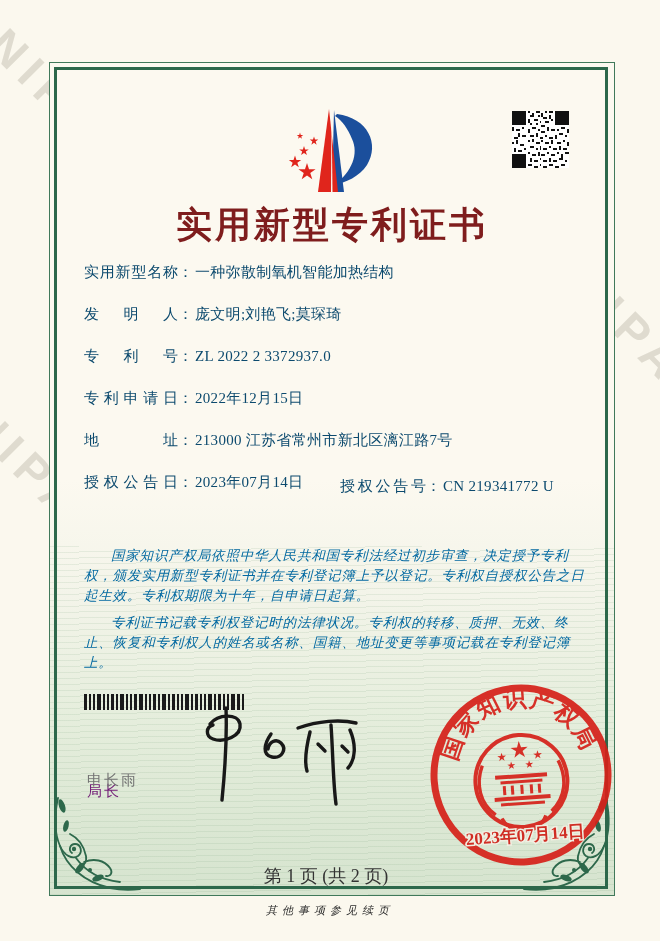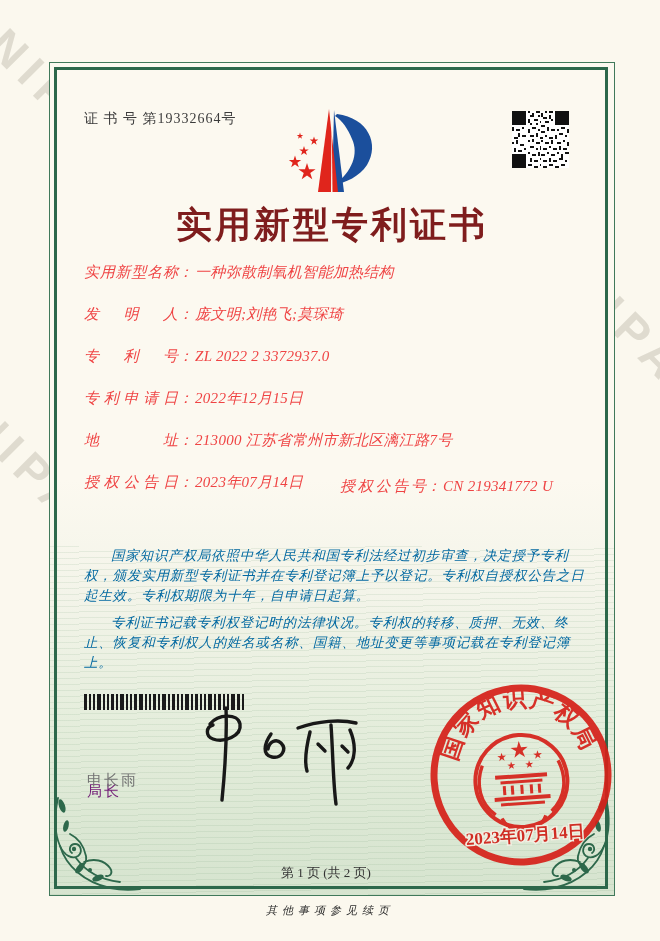--- a/index.html
+++ b/index.html
@@ -22,21 +22,21 @@
   .frame-inner{position:absolute;left:54px;top:67px;width:548px;height:816px;border:3px solid #2d684b;}
 
   .cert-number{position:absolute;left:84px;top:110px;font-size:14px;letter-spacing:1px;color:#3b3b3b;}
 
   .logo{position:absolute;left:272px;top:106px;width:120px;height:92px;}
   .qr{position:absolute;left:512px;top:111px;width:57px;height:57px;}
 
   .title{position:absolute;left:50px;top:201px;width:564px;text-align:center;
       font-size:36px;font-weight:bold;letter-spacing:3px;color:#7f1d1d;}
 
-  .fields{position:absolute;left:84px;top:263px;width:516px;font-size:15px;color:#ef4444;font-style:italic;}
+  .fields{position:absolute;left:84px;top:263px;width:516px;font-size:15px;color:#0c4a6e;}
   .row{height:42px;position:relative;white-space:nowrap;}
   .row-label{display:inline-block;width:94px;text-align:justify;text-align-last:justify;vertical-align:top;}
   .row-label2{display:inline-block;width:86px;text-align:justify;text-align-last:justify;vertical-align:top;}
   .row-colon{display:inline-block;margin-right:2px;}
   .row-value{letter-spacing:0.3px;}
   .row .col2{position:absolute;left:256px;top:4px;}
 
   .paras{position:absolute;left:84px;top:546px;width:512px;font-size:13.5px;line-height:20px;
       color:#0369a1;font-style:italic;letter-spacing:0.8px;}
   .paras p{margin:0 0 7px 0;text-indent:2em;}
@@ -44,21 +44,21 @@
   .barcode{position:absolute;left:84px;top:694px;width:160px;height:16px;}
 
   .sig-role{position:absolute;left:87px;top:782px;font-family:"Liberation Sans","DejaVu Sans",sans-serif;
       font-size:15px;letter-spacing:2px;color:#701a75;}
   .sig-name{position:absolute;left:87px;top:771px;font-family:"Liberation Sans","DejaVu Sans",sans-serif;
       font-size:15px;letter-spacing:2px;color:#737373;}
   .sig-script{position:absolute;left:192px;top:698px;width:172px;height:112px;}
 
   .seal{position:absolute;left:427px;top:681px;width:188px;height:188px;transform:rotate(-4deg);}
 
-  .page-num{position:absolute;left:50px;top:864px;width:552px;text-align:center;font-size:13px;color:#333;}
+  .page-num{position:absolute;left:50px;top:864px;width:552px;text-align:center;font-size:18px;color:#333;}
   .foot-note{position:absolute;left:0;top:903px;width:660px;text-align:center;font-size:11px;
       font-style:italic;letter-spacing:5px;color:#2d2d2d;}
 
   .orn{position:absolute;width:92px;height:104px;}
   .orn-l{left:50px;top:792px;}
   .orn-r{left:522px;top:792px;transform:scaleX(-1);}
 </style>
 </head>
 <body>
 
@@ -106,21 +106,20 @@
     <g fill="#2d684b">
       <ellipse cx="12" cy="14" rx="3" ry="7" transform="rotate(-18 12 14)"></ellipse>
       <ellipse cx="16" cy="34" rx="2.6" ry="6" transform="rotate(14 16 34)"></ellipse>
       <ellipse cx="30" cy="76" rx="3" ry="6.5" transform="rotate(40 30 76)"></ellipse>
       <ellipse cx="48" cy="86" rx="3" ry="6" transform="rotate(70 48 86)"></ellipse>
       <circle cx="24" cy="57" r="2.2"></circle>
       <circle cx="40" cy="78" r="2"></circle>
     </g>
   </svg>
 
-  <div class="cert-number">证 书 号 第19332664号</div>
 
   <svg class="logo" viewBox="0 0 120 92">
     <defs>
       <path id="st" d="M0,-1 L0.2245,-0.309 0.951,-0.309 0.363,0.118 0.588,0.809 0,0.382 -0.588,0.809 -0.363,0.118 -0.951,-0.309 -0.2245,-0.309 Z"></path>
     </defs>
     <path d="M65,8 C96,12 108,38 95,59 C87,71 74,76 63,79 C80,65 87,48 80,33 C76,23 70,14 63,10 Z" fill="#1b4f9c"></path>
     <polygon points="62,4 72,86 60,86" fill="#1b4f9c"></polygon>
     <polygon points="57,3 66,86 46,86" fill="#e0251c"></polygon>
     <polygon points="59.5,3 60.5,86 59,86" fill="#fbf8ee"></polygon>
     <g fill="#e0251c">

